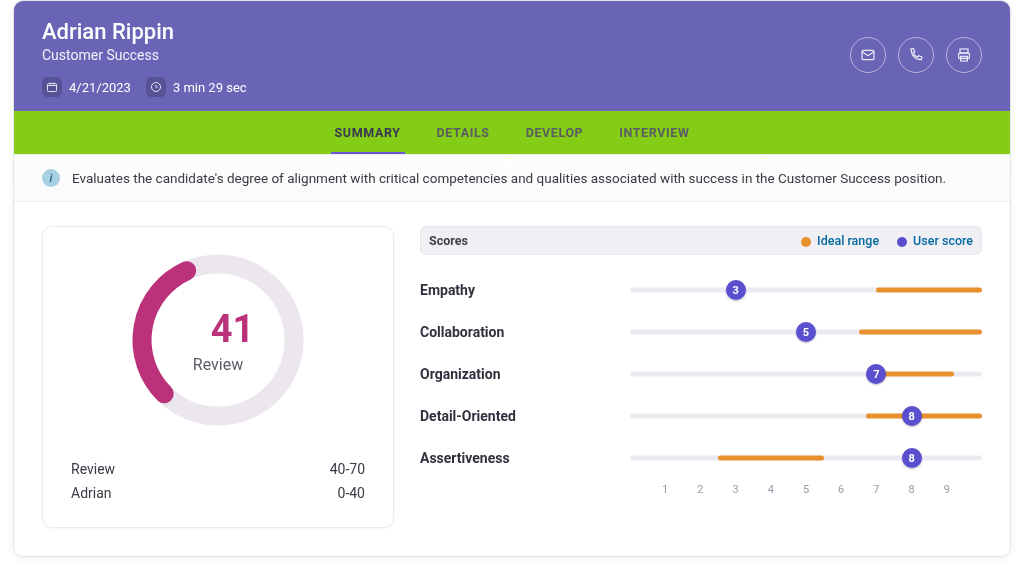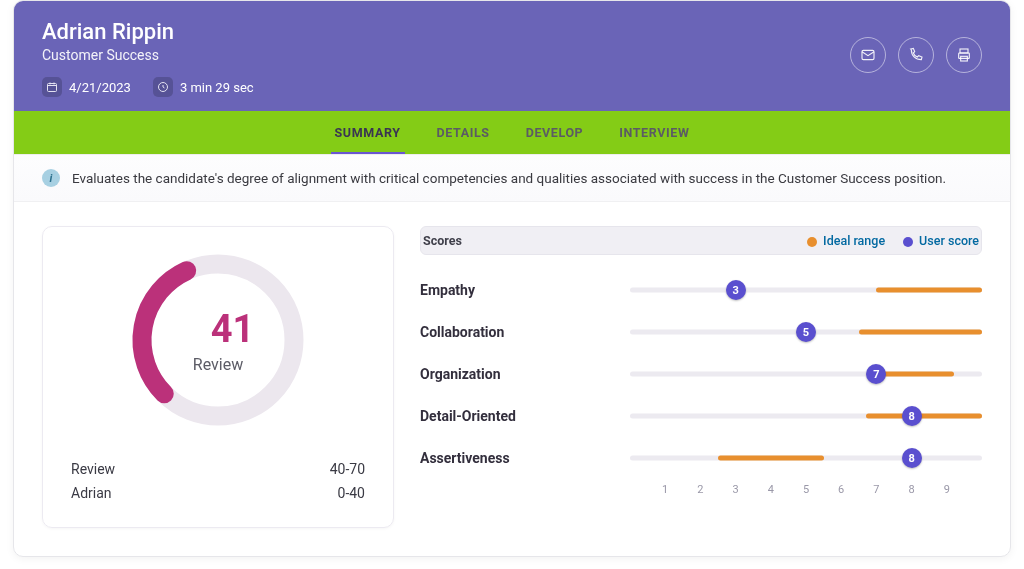--- a/index.html
+++ b/index.html
@@ -31,21 +31,21 @@
     line-height: 1.2;
   }
   .header-role {
     font-size: 14px;
     font-weight: 400;
     opacity: 0.92;
     margin-top: 2px;
   }
   .header-meta {
     display: flex;
-    gap: 22px;
+    gap: 15px;
     margin-top: 14px;
     font-size: 13px;
   }
   .meta-item { display: flex; align-items: center; gap: 7px; }
   .meta-icon-box {
     width: 20px; height: 20px;
     display:flex; align-items:center; justify-content:center;
     background: rgba(0,0,0,0.18);
     border-radius: 5px;
   }
@@ -133,21 +133,21 @@
     display:flex; justify-content:space-between;
     font-size:14px; color:#3a3a44; padding: 4px 0;
   }
   
   .scores-panel { flex:1; }
   .scores-header {
     display:flex; align-items:center;
     background:#f0eff4;
     border:1px solid #e6e5ec;
     border-radius:6px;
-    padding: 6px 2px;
+    padding: 6px 8px;
     font-size:12.5px;
   }
   .scores-title { font-weight:700; color:#3f3f4a; }
   .scores-legend { margin-left:auto; display:flex; gap:18px; }
   .dot { width:10px; height:10px; border-radius:50%; display:inline-block; margin-right:6px; vertical-align:middle; }
   .dot-or { background:#e88f2e; }
   .dot-pu { background:#5a4fcf; }
   .leg-txt { color:#0369a1; font-weight:500; }
   .score-rows { margin-top: 14px; }
   .score-row {

